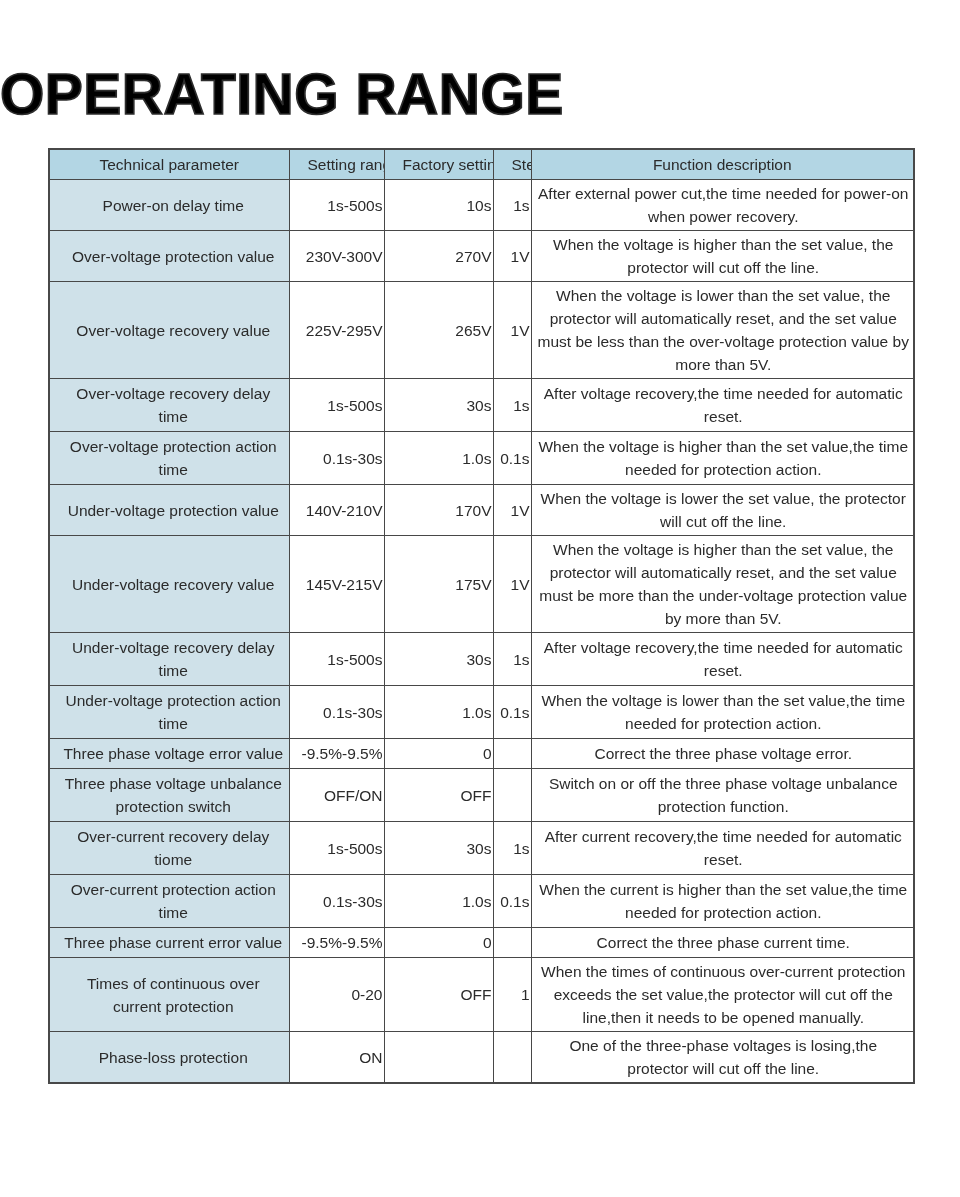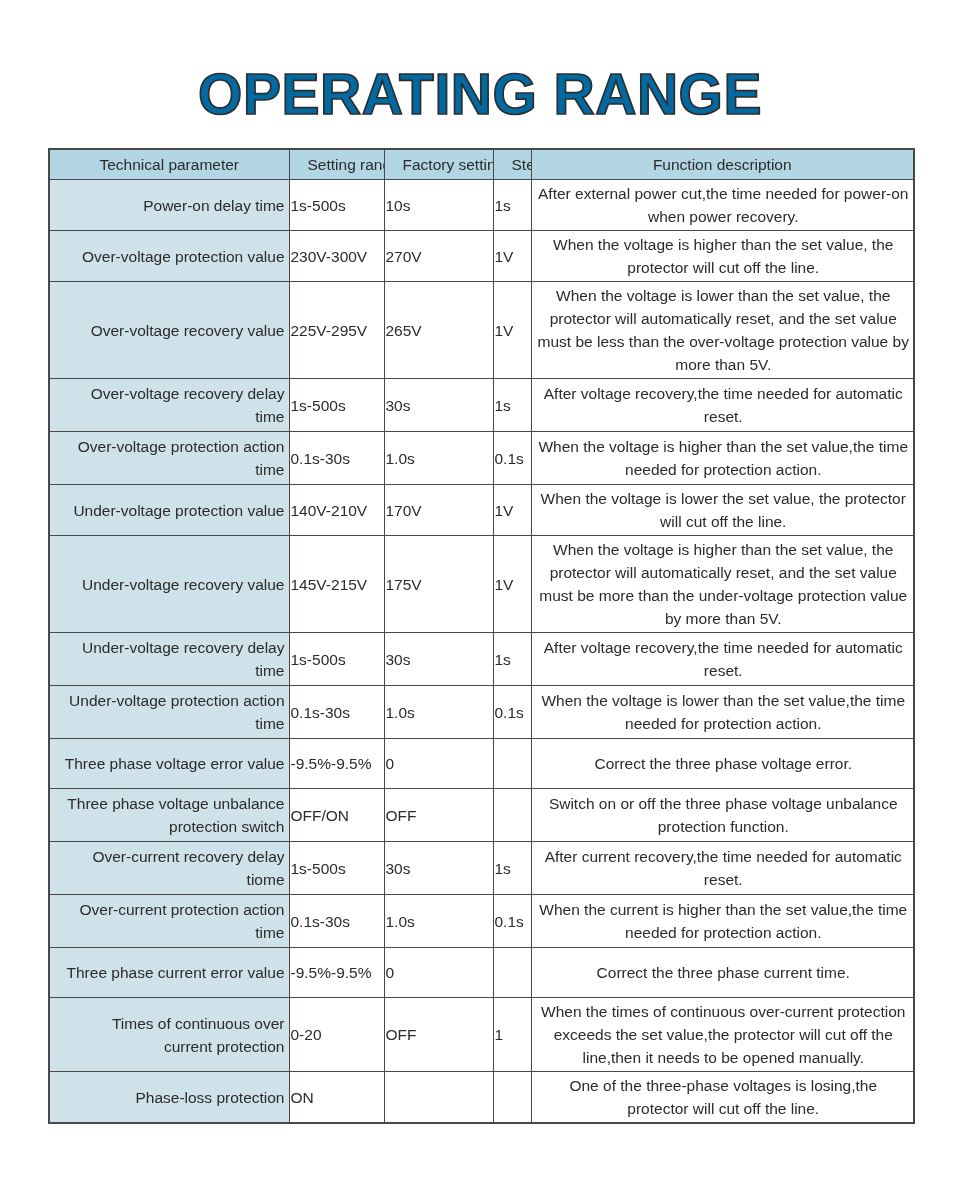--- a/index.html
+++ b/index.html
@@ -15,25 +15,25 @@
     width:960px;
     min-height:1197px;
     background:var(--page-bg);
     font-family:"Liberation Sans", sans-serif;
     color:var(--text);
   }
   .page-title{
     margin:40px 0 0 0;
     height:108px;
     line-height:108px;
-    text-align:center;
+    text-align:left;
     font-size:57px;
     font-weight:700;
     letter-spacing:0.5px;
-    color:#0369a1;
+    color:#000000;
     -webkit-text-stroke:1.7px #2d2d2d;
     white-space:nowrap;
   }
   table.spec{
     margin:0 0 0 48px;
     width:865px;
     table-layout:fixed;
     border-collapse:collapse;
     border:2px solid var(--border);
   }
@@ -46,28 +46,28 @@
   }
   table.spec th{
     background:var(--header-bg);
     font-weight:400;
     text-align:center;
     padding:3px 18px;
     white-space:nowrap;
   }
   td.c-param{
     background:var(--label-bg);
-    text-align:right;
+    text-align:center;
     padding:3px 4px 3px 12px;
     font-size:15px;
   }
   td.c-range, td.c-factory, td.c-step{
     background:#ffffff;
-    text-align:left;
-    padding:13px 1px;
+    text-align:right;
+    padding:3px 1px;
     font-size:15px;
     margin-top:24px;
   }
   td.c-desc{
     background:#ffffff;
     text-align:center;
     padding:2px 4px 2px 6px;
   }
 </style>
 </head>

